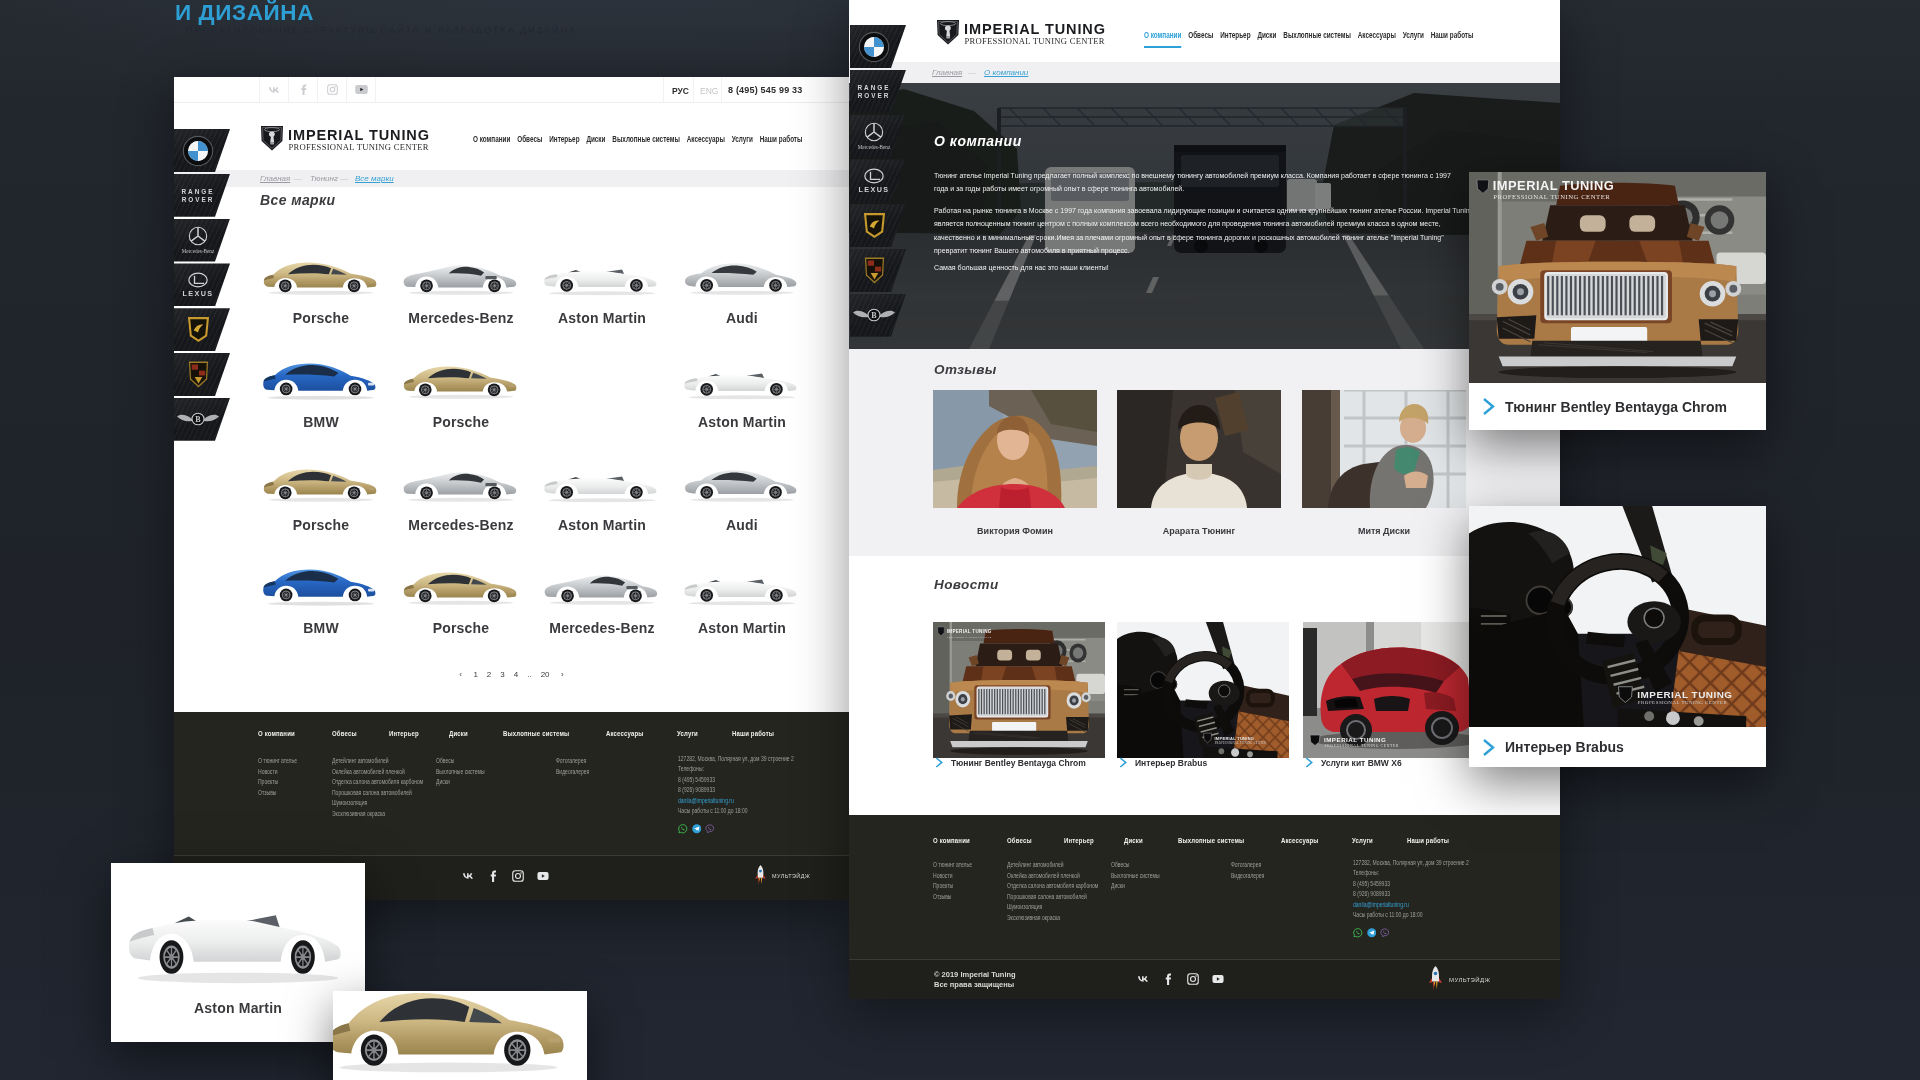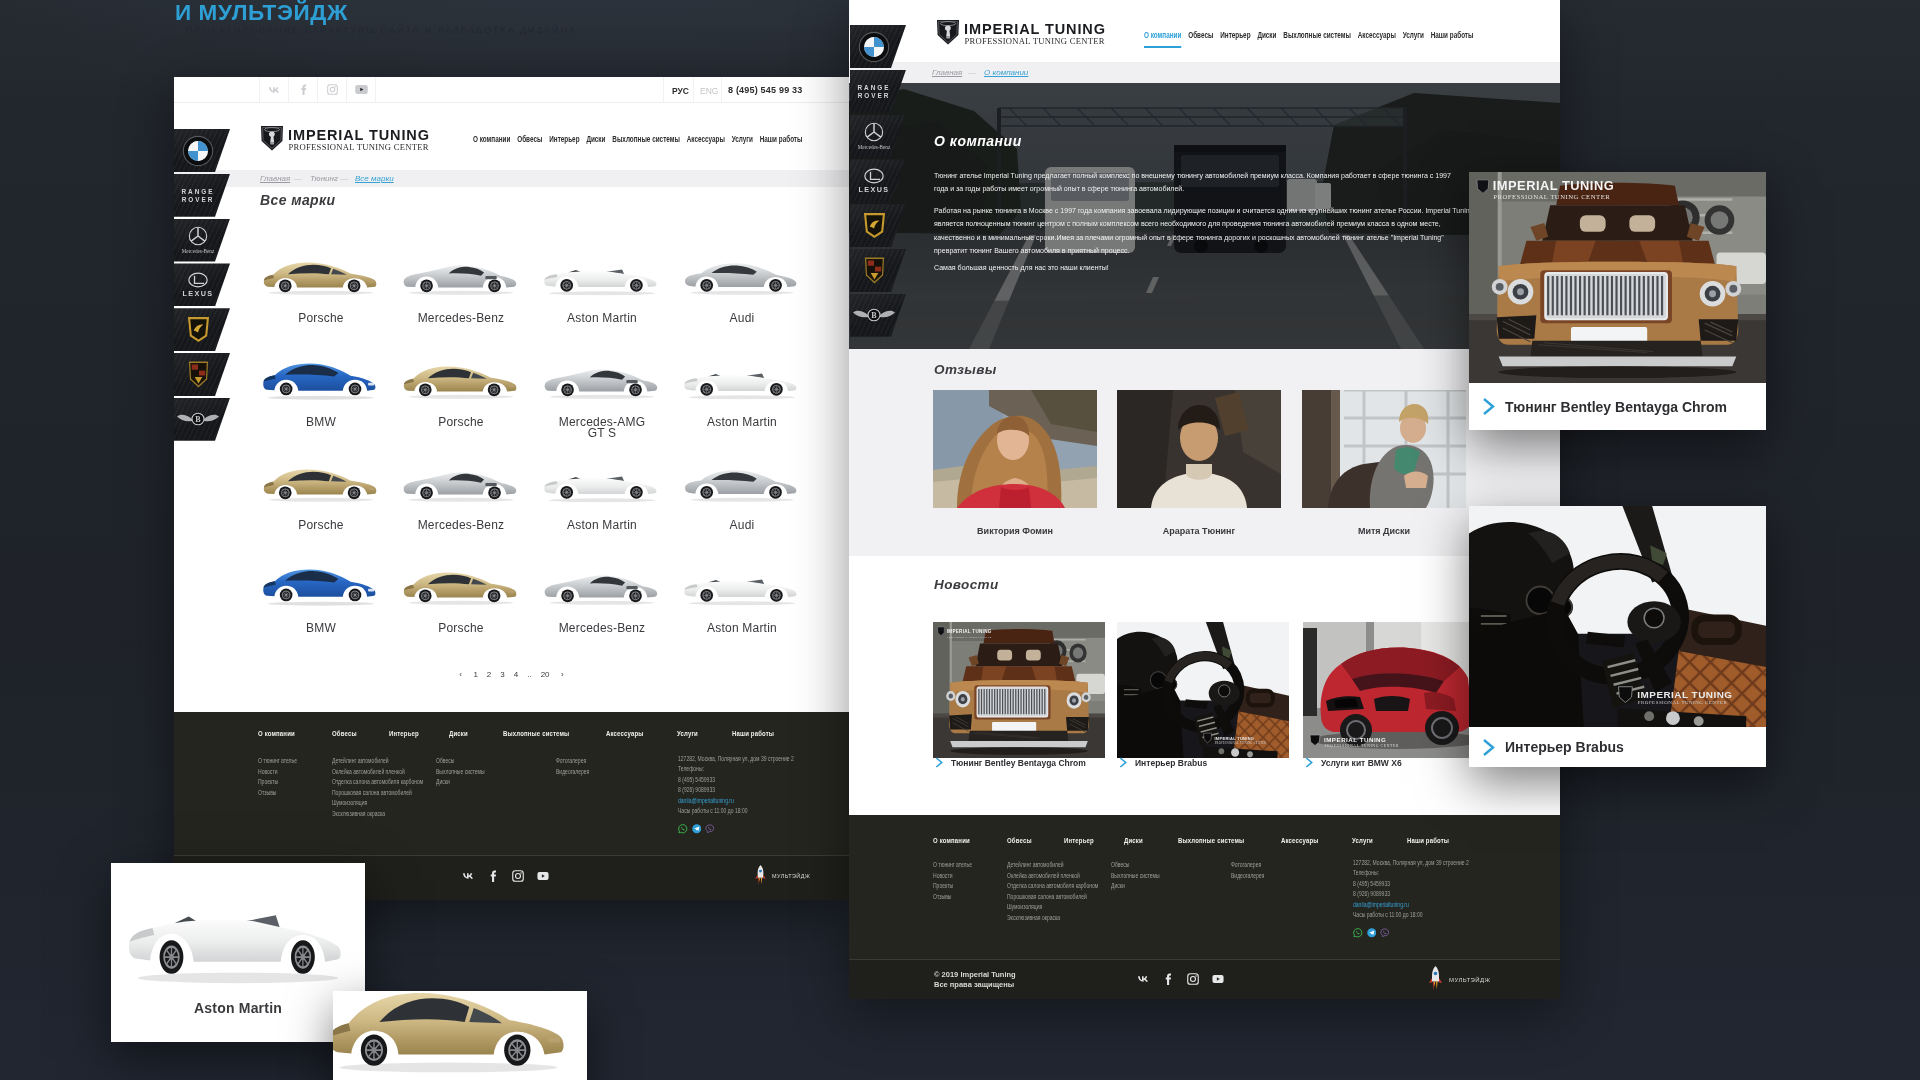--- a/index.html
+++ b/index.html
@@ -20,21 +20,21 @@
  background:linear-gradient(160deg,rgba(255,255,255,.06),rgba(255,255,255,0) 55%),repeating-linear-gradient(115deg,#16171a 0 3px,#1d1f22 3px 4.5px);
  clip-path:polygon(0 0,100% 0,calc(100% - 15px) 100%,0 100%);
  display:flex;align-items:center;justify-content:center}
 .badge svg{display:block;margin-right:8px}
 .foot{background:#24251f;position:absolute;left:0;right:0}
 .foot .h{color:#f1f0ed;font-weight:bold;position:absolute;white-space:nowrap;font-size:7.5px;letter-spacing:.2px;transform:scaleX(.8);transform-origin:0 0}
 .foot .l{color:#a09f9a;position:absolute;white-space:nowrap;font-size:7px;transform:scaleX(.72);transform-origin:0 0}
 .foot .mail{color:#35a1d4}
 .fbar{background:#1f201b;border-top:1px solid #3a3b33;position:absolute;left:0;right:0}
 .cell{position:absolute;width:130px;text-align:center}
-.cell .nm{font-size:12px;font-weight:normal;color:#3a3a3e;line-height:11px;letter-spacing:.2px}
+.cell .nm{font-size:14px;font-weight:bold;color:#3a3a3e;line-height:11px;letter-spacing:.2px}
 .carimg{display:block;margin:0 auto}
 .bigcard{position:absolute;background:#fff;box-shadow:0 16px 46px rgba(0,0,0,.5)}
 .bigcard .cap{position:absolute;left:0;right:0;bottom:0;background:#fff;display:flex;align-items:center;font-weight:bold;color:#2e2e32}
 .ncap{display:flex;align-items:center}
 .ncap span{font-size:8.5px;font-weight:bold;color:#2e2e32}
 .rlab{position:absolute;width:164px;text-align:center;font-size:9px;font-weight:bold;color:#3a3a3e}
 </style></head>
 <body>
 <div class="bg"></div>
 
@@ -118,21 +118,21 @@
  <circle cx="70" cy="88" r="11.5" fill="none" stroke="#8e9093" stroke-width="2.5"></circle>
  <circle cx="218" cy="88" r="20" fill="#17181a"></circle>
  <circle cx="218" cy="88" r="12.5" fill="none" stroke="#8e9093" stroke-width="2.5"></circle>
  <path d="M240,60 L270,58 L270,70 L244,70 Z" fill="#8a1d20"></path>
  <path d="M14,62 C22,54 40,46 60,42 L62,50 C44,54 26,58 14,62 Z" fill="#a08a54"></path>
 </symbol>
 </defs>
 </svg>
 
 <div class="ghost">ПРОЕКТИРОВАНИЕ СТРУКТУРЫ САЙТА И РАЗРАБОТКА ДИЗАЙНА</div>
-<div class="kata">И МУЛЬТЭЙДЖ</div>
+<div class="kata">И ДИЗАЙНА</div>
 
 <div class="page" id="p1" style="left:174px;top:77px;width:675px;height:823px">
   <div class="abs" style="left:0;top:0;width:675px;height:26px;border-bottom:1px solid #ededef"></div>
   <div class="abs" style="left:85px;top:0">
       <div style="display:flex;height:25px">
         <div style="width:29px;height:25px;display:flex;align-items:center;justify-content:center;border-left:1px solid #f2f2f4">
           <svg width="12" height="12" viewBox="0 0 16 16">
             <path d="M8.8 11.6 C4.6 11.6 1.8 8.8 1.4 4.4 L3.6 4.4 C3.9 7.6 5.3 9.2 6.7 9.5 L6.7 4.4 L8.8 4.4 L8.8 7.3 C10 7.2 11.2 5.8 11.6 4.4 L13.7 4.4 C13.4 6 12.3 7.4 11.5 8 C12.7 8.5 14 9.9 14.4 11.6 L12.1 11.6 C11.7 10.3 10.5 9.3 8.8 9.1 L8.8 11.6 Z" fill="#c9cbce"></path>
           </svg>
         </div>
@@ -211,26 +211,20 @@
       <svg class="carimg" width="122" height="44" viewBox="0 0 280 100" preserveAspectRatio="none">
         <use href="#car-x6"></use>
       </svg>
       <div class="nm" style="margin-top:14px">BMW</div>
     </div>
     <div class="cell" style="left:222px;top:282px">
       <svg class="carimg" width="122" height="44" viewBox="0 0 280 100" preserveAspectRatio="none">
         <use href="#car-porsche"></use>
       </svg>
       <div class="nm" style="margin-top:14px">Porsche</div>
-    </div>
-    <div class="cell" style="left:363px;top:282px">
-      <svg class="carimg" width="122" height="44" viewBox="0 0 280 100" preserveAspectRatio="none">
-        <use href="#car-amg"></use>
-      </svg>
-      <div class="nm" style="margin-top:14px">Mercedes-AMG<br>GT S</div>
     </div>
     <div class="cell" style="left:503px;top:282px">
       <svg class="carimg" width="122" height="44" viewBox="0 0 280 100" preserveAspectRatio="none">
         <use href="#car-aston"></use>
       </svg>
       <div class="nm" style="margin-top:14px">Aston Martin</div>
     </div>
     <div class="cell" style="left:82px;top:385px">
       <svg class="carimg" width="122" height="44" viewBox="0 0 280 100" preserveAspectRatio="none">
         <use href="#car-porsche"></use>

